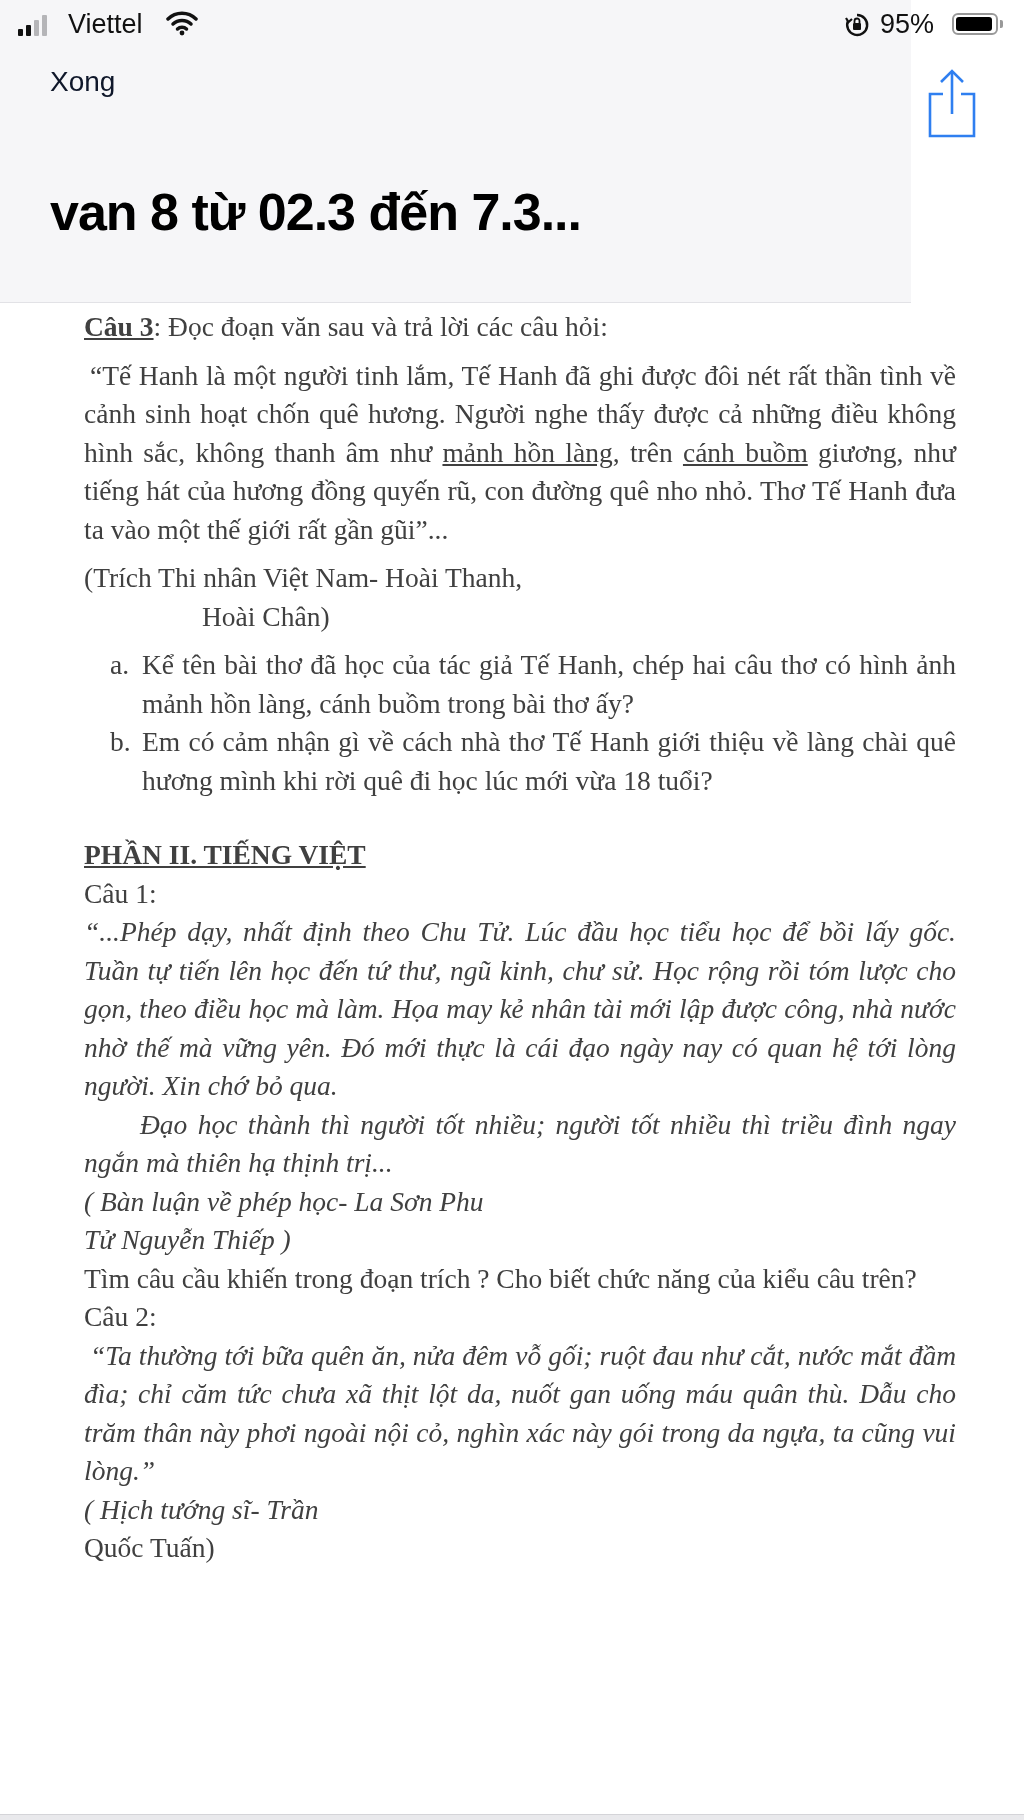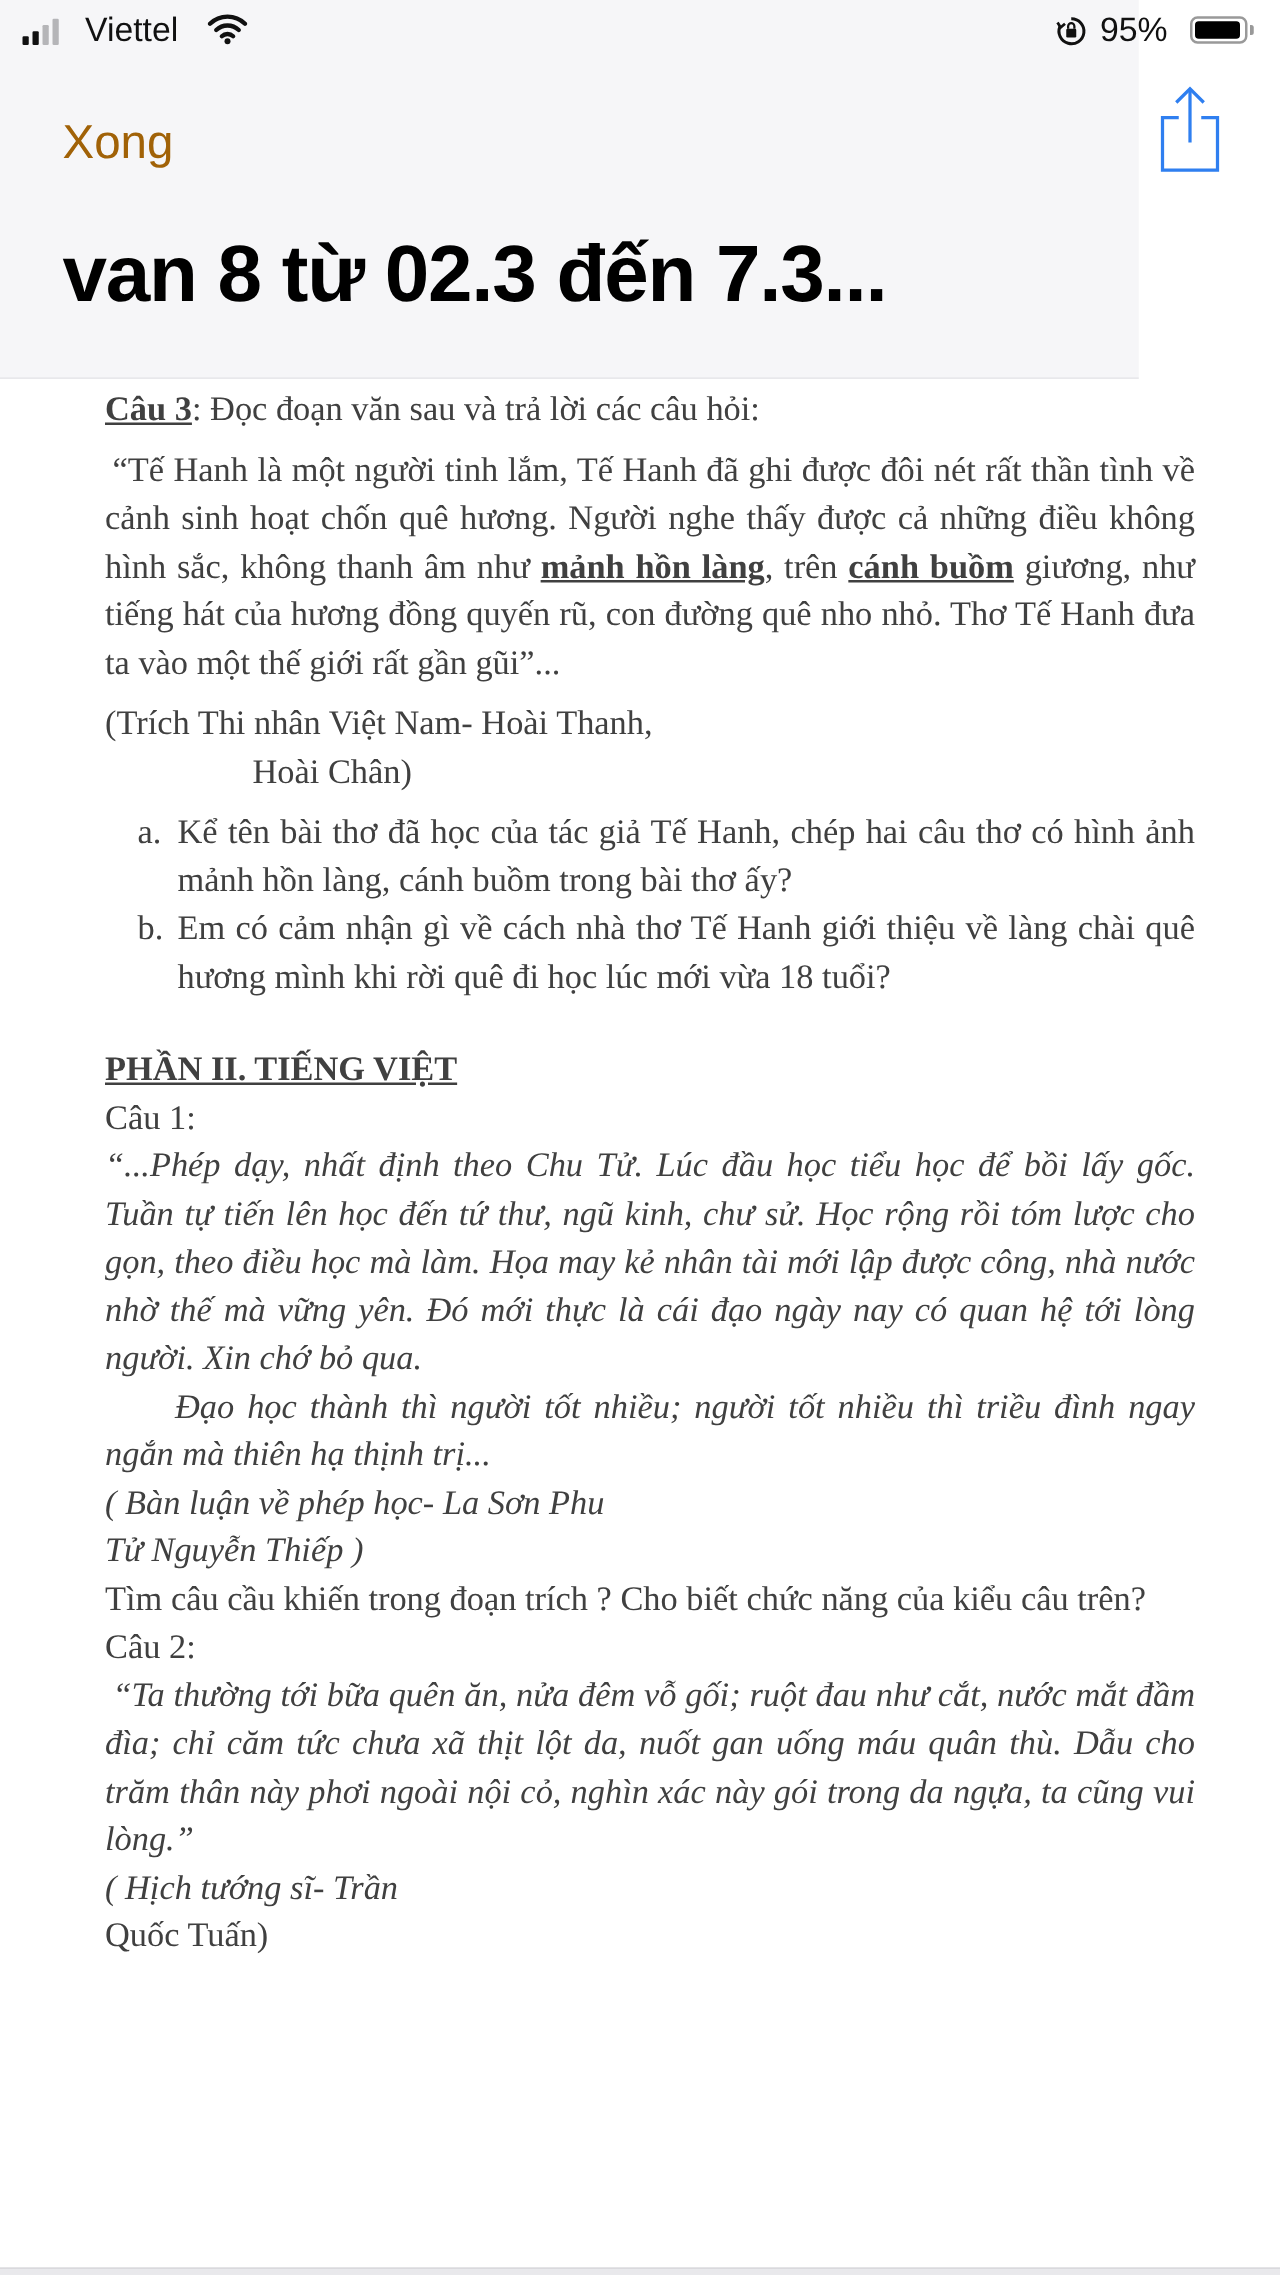--- a/index.html
+++ b/index.html
@@ -9,26 +9,26 @@
   .signal { position:absolute; left:18px; top:14px; height:22px; display:flex; align-items:flex-end; gap:3px; }
   .signal span { display:block; width:5px; border-radius:1px; }
   .carrier { position:absolute; left:68px; top:9px; }
   .wifi { position:absolute; left:166px; top:10px; }
   .time { position:absolute; left:0; width:1024px; top:9px; text-align:center; font-weight:bold; }
   .lock { position:absolute; left:844px; top:12px; }
   .pct { position:absolute; left:880px; top:9px; }
   .battery { position:absolute; left:952px; top:13px; width:46px; height:22px; border:2px solid #999; border-radius:6px; box-sizing:border-box; padding:2px; }
   .battery .fill { background:#000; height:100%; border-radius:3px; }
   .battery-tip { position:absolute; left:1000px; top:20px; width:3px; height:8px; background:#999; border-radius:0 2px 2px 0; }
-  .done { position:absolute; left:50px; top:93px; font-size:38px; color:#a16207; cursor:pointer; }
+  .done { position:absolute; left:50px; top:66px; font-size:28px; color:#0f172a; cursor:pointer; }
   .share { position:absolute; left:926px; top:68px; cursor:pointer; }
-  .title { position:absolute; left:50px; top:182px; font-size:64px; font-weight:bold; color:#000; letter-spacing:-1px; white-space:nowrap; }
+  .title { position:absolute; left:50px; top:182px; font-size:52px; font-weight:bold; color:#000; letter-spacing:-1px; white-space:nowrap; }
   .doc { position:absolute; left:84px; top:308px; width:872px; font-family:"Liberation Serif", serif; font-size:27.5px; line-height:38.5px; color:#404040; }
   .doc p { margin:0; text-align:justify; }
-  .u { text-decoration:underline;font-weight:bold; }
+  .u { text-decoration:underline; }
   .b { font-weight:bold; }
   .i { font-style:italic; }
   .right { text-align:center; }
   .indent-q { text-indent:6px; }
   .ind2 { padding-left:118px; }
   .list { margin:0; padding:0; list-style:none; }
   .list li { position:relative; padding-left:58px; text-align:justify; }
   .list li .mk { position:absolute; left:26px; }
   .gap-s { height:10px; }
   .gap-m { height:36px; }

